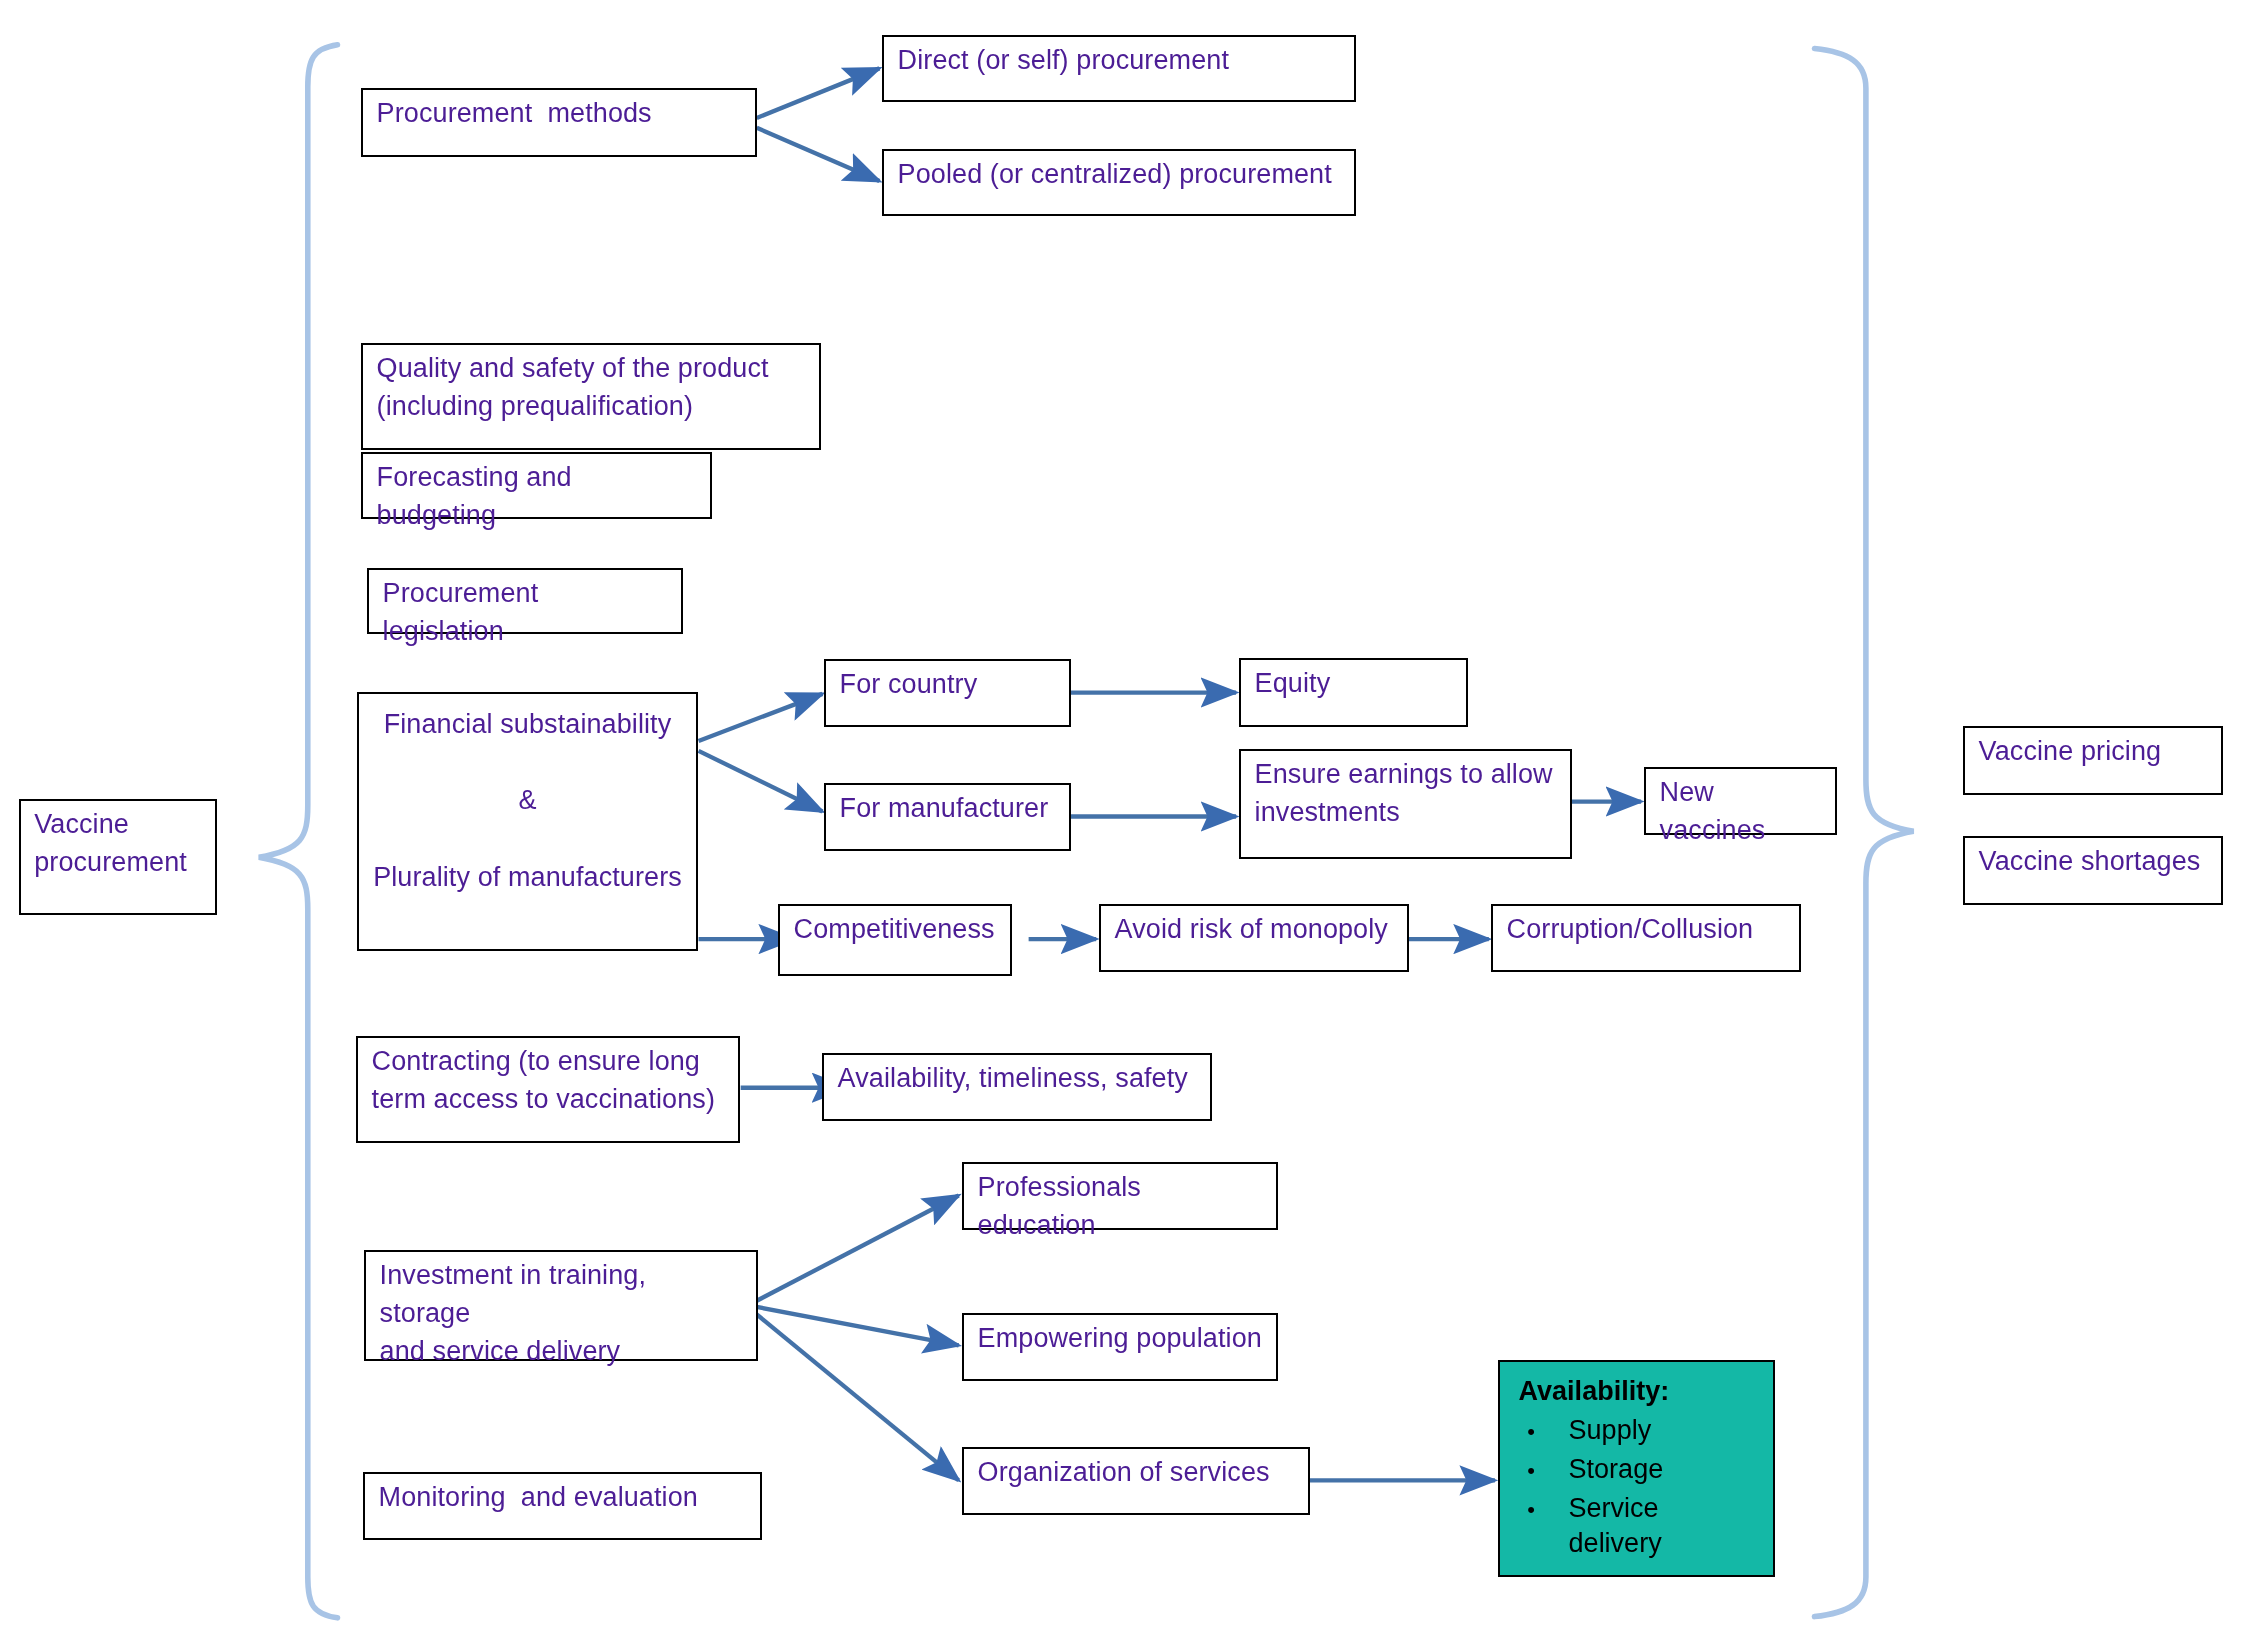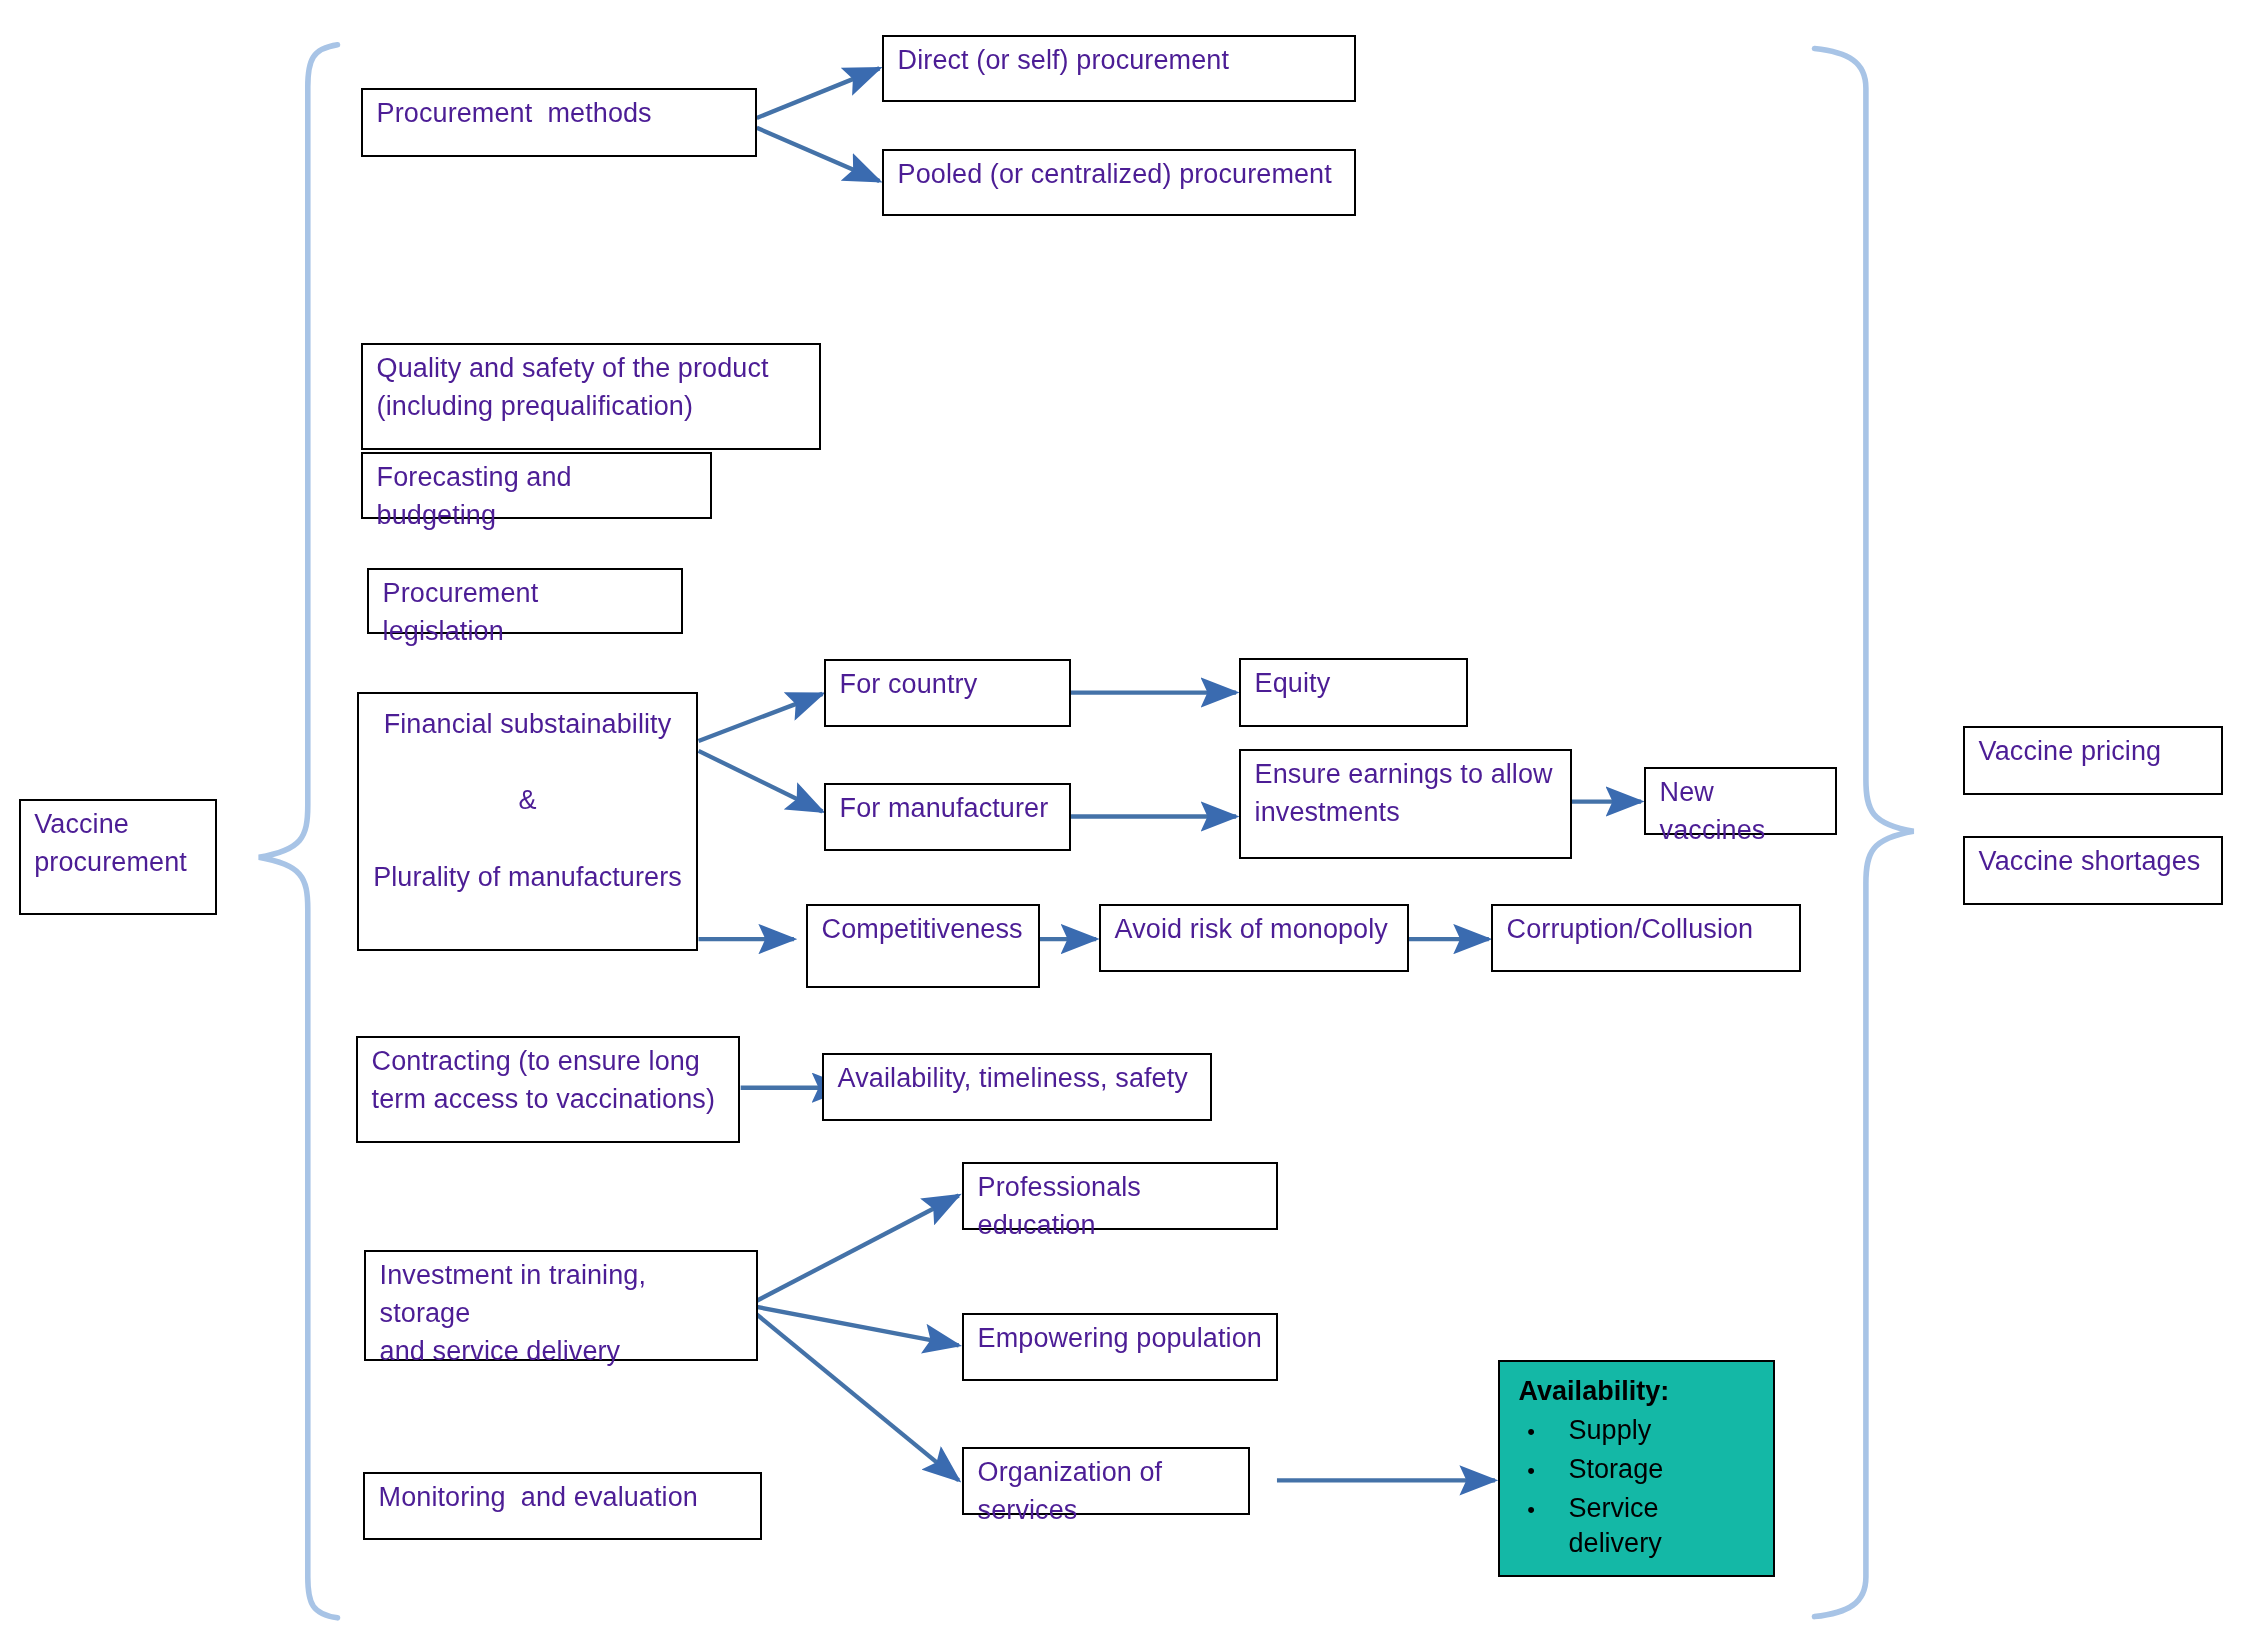--- a/index.html
+++ b/index.html
@@ -201,37 +201,37 @@
   </div>
 
   <div class="node" style="left:824px; top:659px; width:247px; height:68px;">
     <span class="line">For country</span>
   </div>
 
   <div class="node" style="left:824px; top:783px; width:247px; height:68px;">
     <span class="line">For manufacturer</span>
   </div>
 
-  <div class="node" style="left:806px; top:904px; width:234px; height:84px;">
+  <div class="node" style="left:778px; top:904px; width:234px; height:72px;">
     <span class="line">Competitiveness</span>
   </div>
 
   <div class="node" style="left:822px; top:1053px; width:390px; height:68px;">
     <span class="line">Availability, timeliness, safety</span>
   </div>
 
   <div class="node" style="left:962px; top:1162px; width:316px; height:68px;">
     <span class="line">Professionals education</span>
   </div>
 
   <div class="node" style="left:962px; top:1313px; width:316px; height:68px;">
     <span class="line">Empowering population</span>
   </div>
 
-  <div class="node" style="left:962px; top:1447px; width:288px; height:68px;">
+  <div class="node" style="left:962px; top:1447px; width:348px; height:68px;">
     <span class="line">Organization of services</span>
   </div>
 
   <div class="node" style="left:1239px; top:658px; width:229px; height:69px;">
     <span class="line">Equity</span>
   </div>
 
   <div class="node" style="left:1239px; top:749px; width:333px; height:110px;">
     <span class="line">Ensure earnings to allow</span>
     <span class="line">investments</span>

